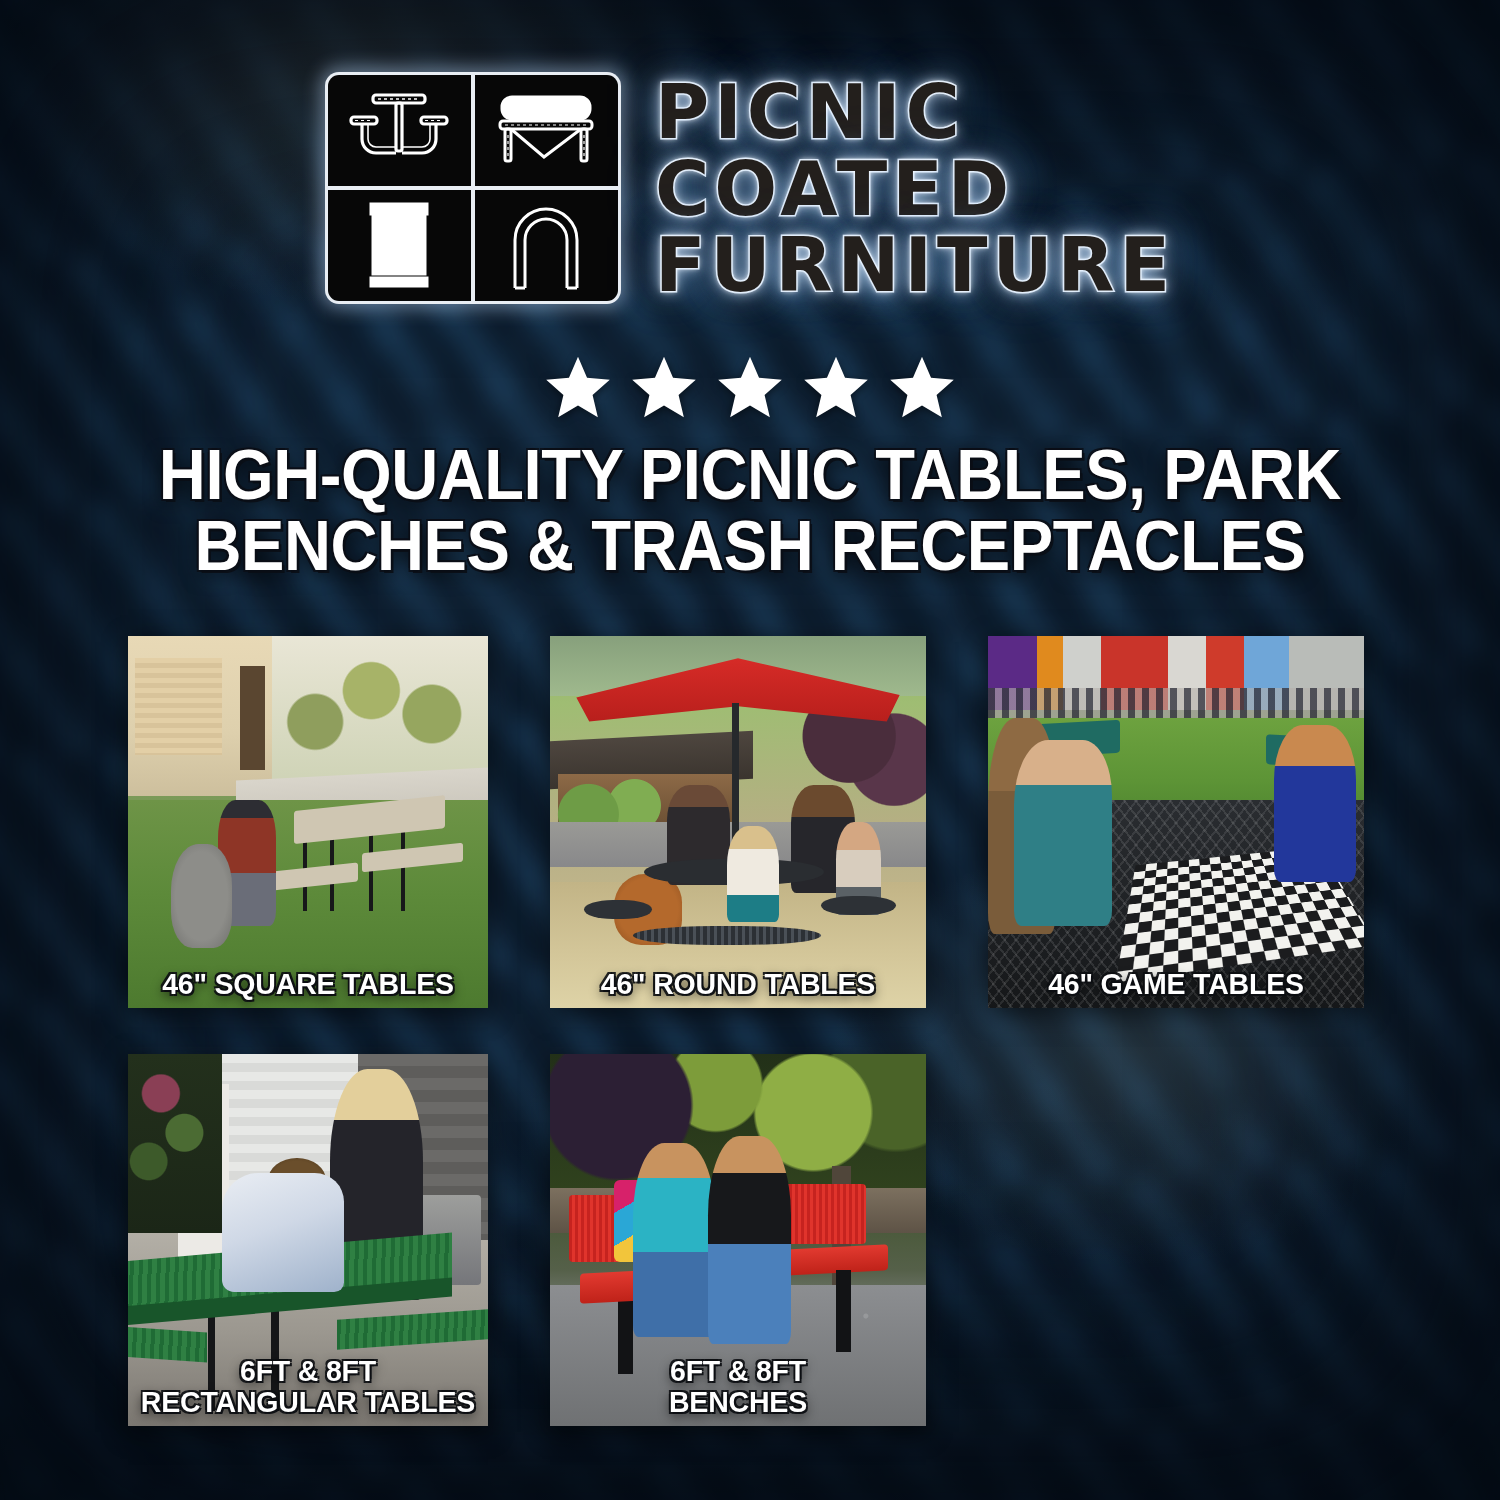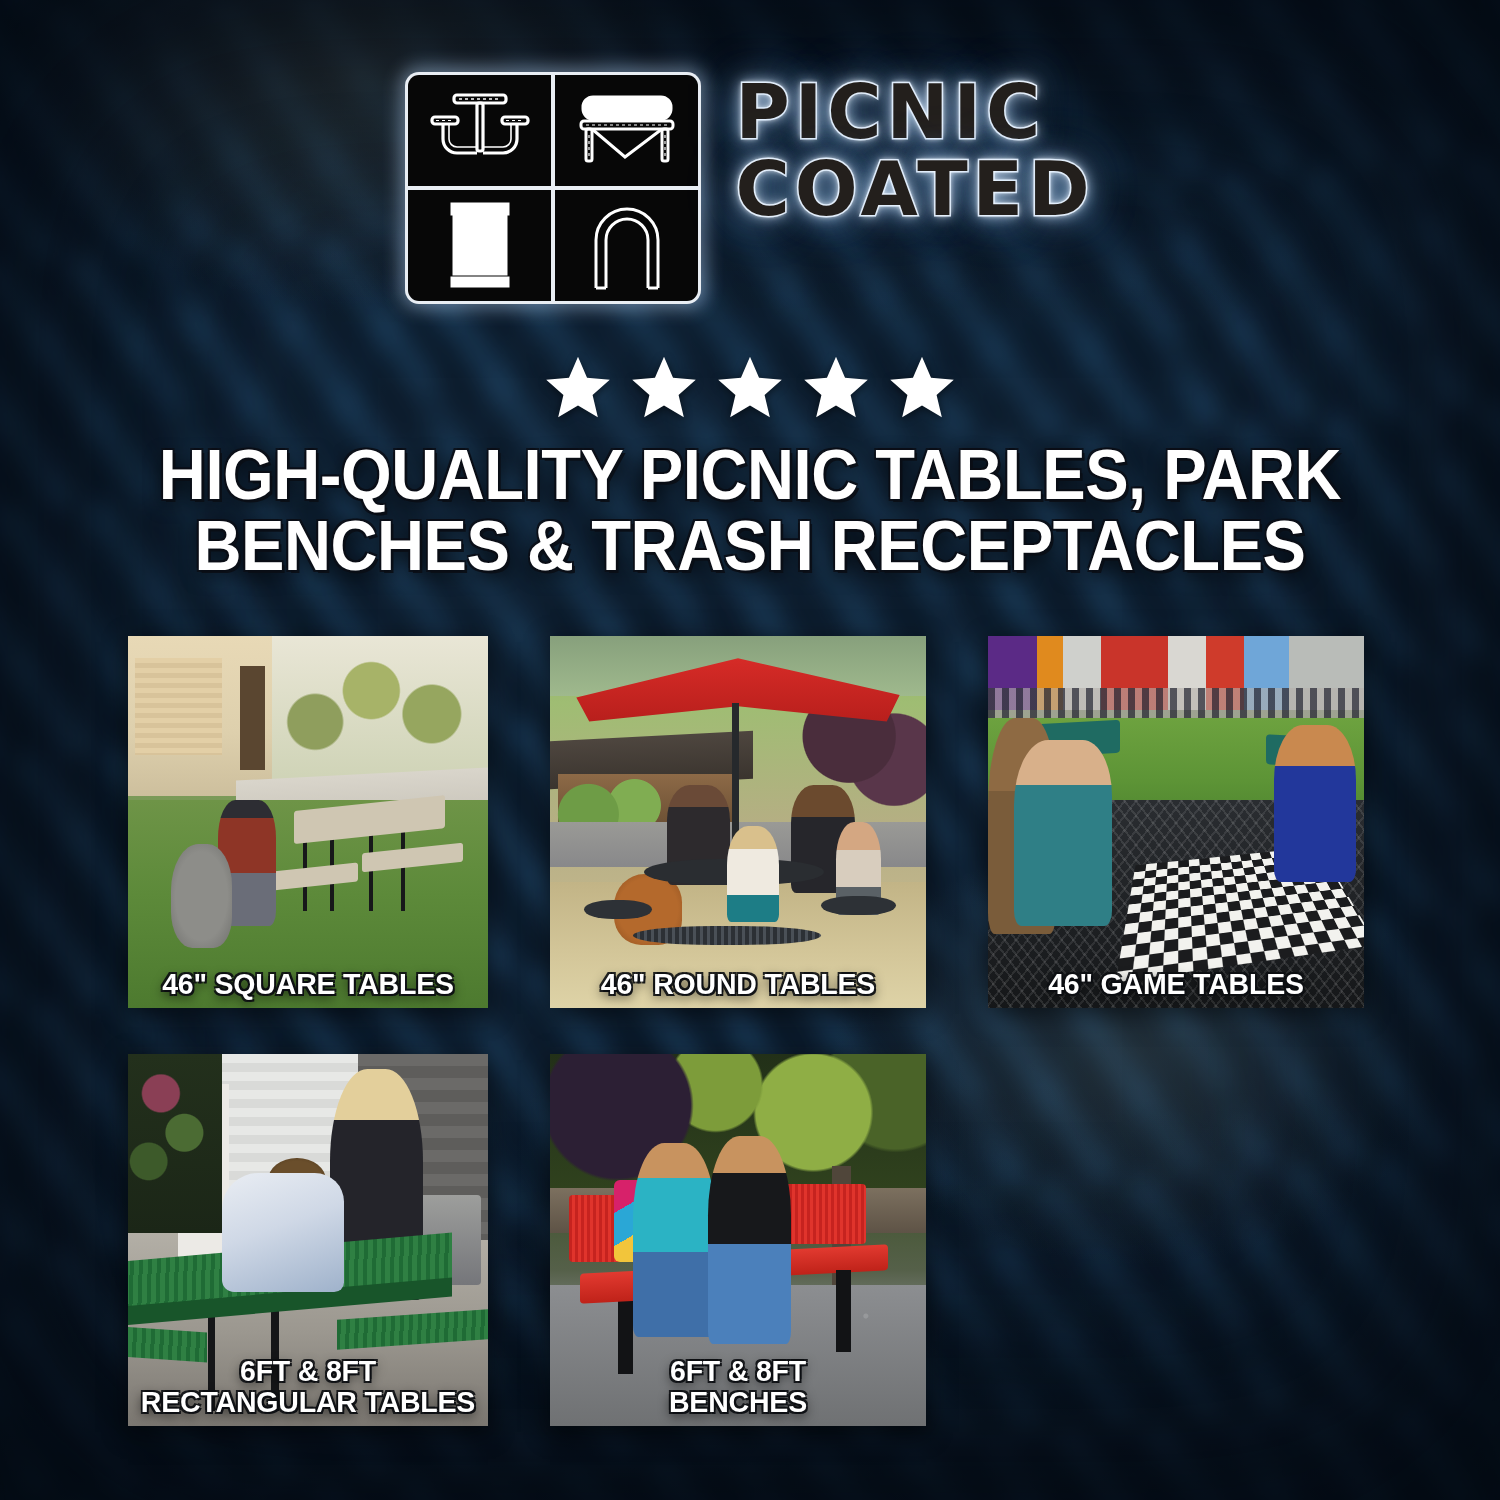--- a/index.html
+++ b/index.html
@@ -492,20 +492,21 @@
               <line x1="12" y1="88" x2="22" y2="88"></line>
               <line x1="64" y1="88" x2="74" y2="88"></line>
             </svg>
           </span>
         </div>
       </div>
 
       <div class="brand-text">
         <div class="brand-line">PICNIC</div>
         <div class="brand-line">COATED</div>
+        <div class="brand-line">FURNITURE</div>
       </div>
     </div>
 
     <div class="stars">
       <svg class="star" viewBox="0 0 24 24" fill="currentColor">
           <polygon points="12,1.6 15.1,8.8 22.9,9.5 17,14.7 18.8,22.4 12,18.3 5.2,22.4 7,14.7 1.1,9.5 8.9,8.8"></polygon>
         </svg>
       <svg class="star" viewBox="0 0 24 24" fill="currentColor">
           <polygon points="12,1.6 15.1,8.8 22.9,9.5 17,14.7 18.8,22.4 12,18.3 5.2,22.4 7,14.7 1.1,9.5 8.9,8.8"></polygon>
         </svg>

